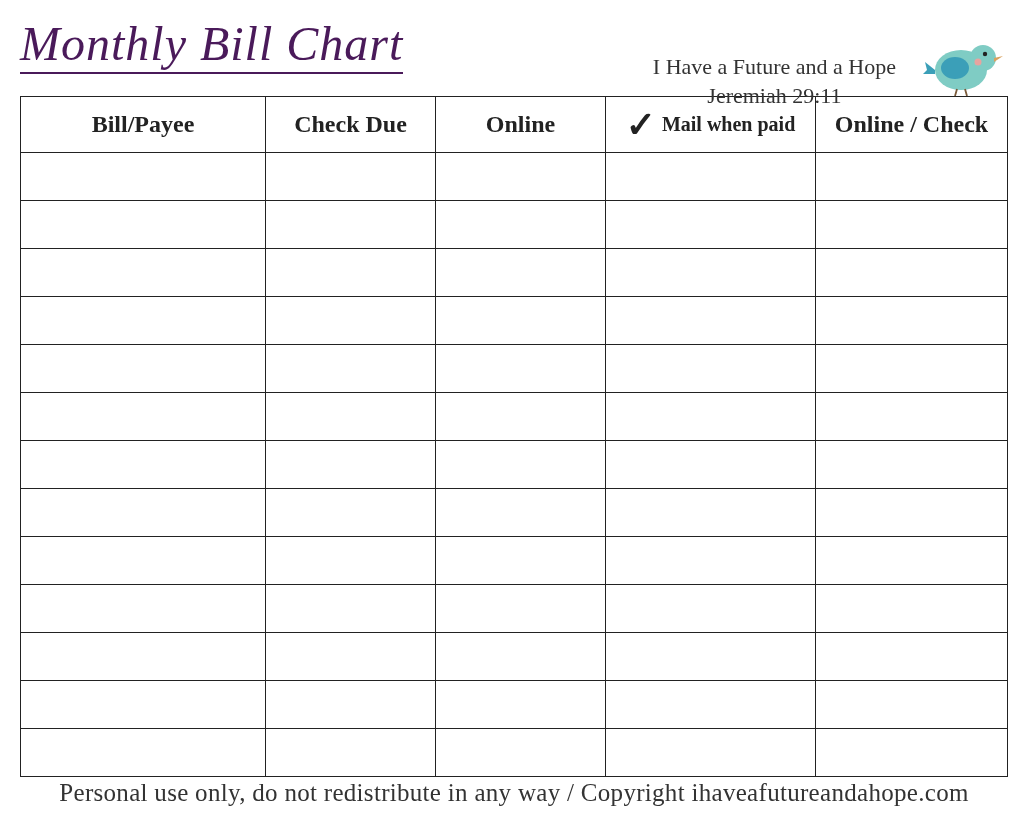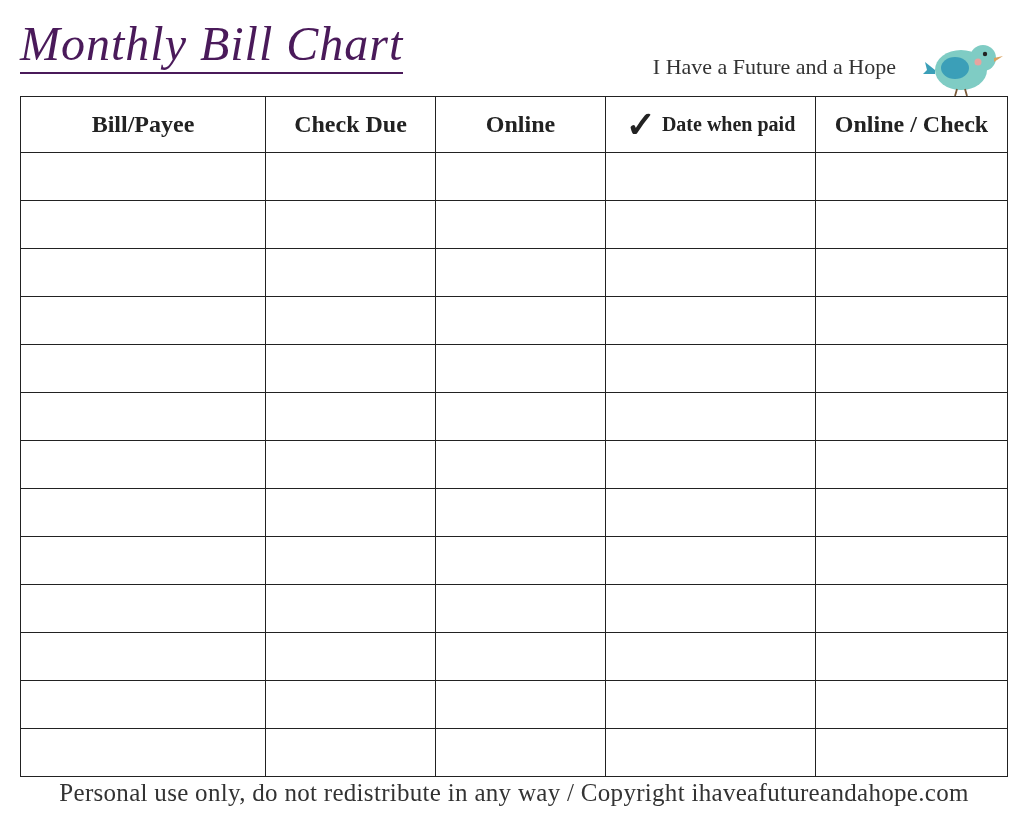--- a/index.html
+++ b/index.html
@@ -102,20 +102,21 @@
     }
   </style>
 </head>
 <body>
 
 <div class="page">
   <div class="header">
     <div class="title">Monthly Bill Chart</div>
     <div class="header-right">
       <div>I Have a Future and a Hope</div>
+      <div>Jeremiah 29:11</div>
     </div>
     <div class="bird">
       <svg viewBox="0 0 85 60" width="85" height="60">
 
         <ellipse cx="38" cy="34" rx="26" ry="20" fill="#7fccc4"></ellipse>
 
         <circle cx="60" cy="22" r="13" fill="#7fccc4"></circle>
 
         <ellipse cx="32" cy="32" rx="14" ry="11" fill="#3b9fb8"></ellipse>
 
@@ -142,21 +143,21 @@
       <col class="col-online">
     </colgroup>
     <thead>
       <tr>
         <th>Bill/Payee</th>
         <th>Check Due</th>
         <th>Online</th>
         <th>
           <div class="check-header">
             <span class="checkmark-icon">✓</span>
-            <span class="check-text">Date when paid</span>
+            <span class="check-text">Mail when paid</span>
           </div>
         </th>
         <th>Online / Check</th>
       </tr>
     </thead>
     <tbody id="table-body">
     <tr>
           <td></td>
           <td></td>
           <td></td>

